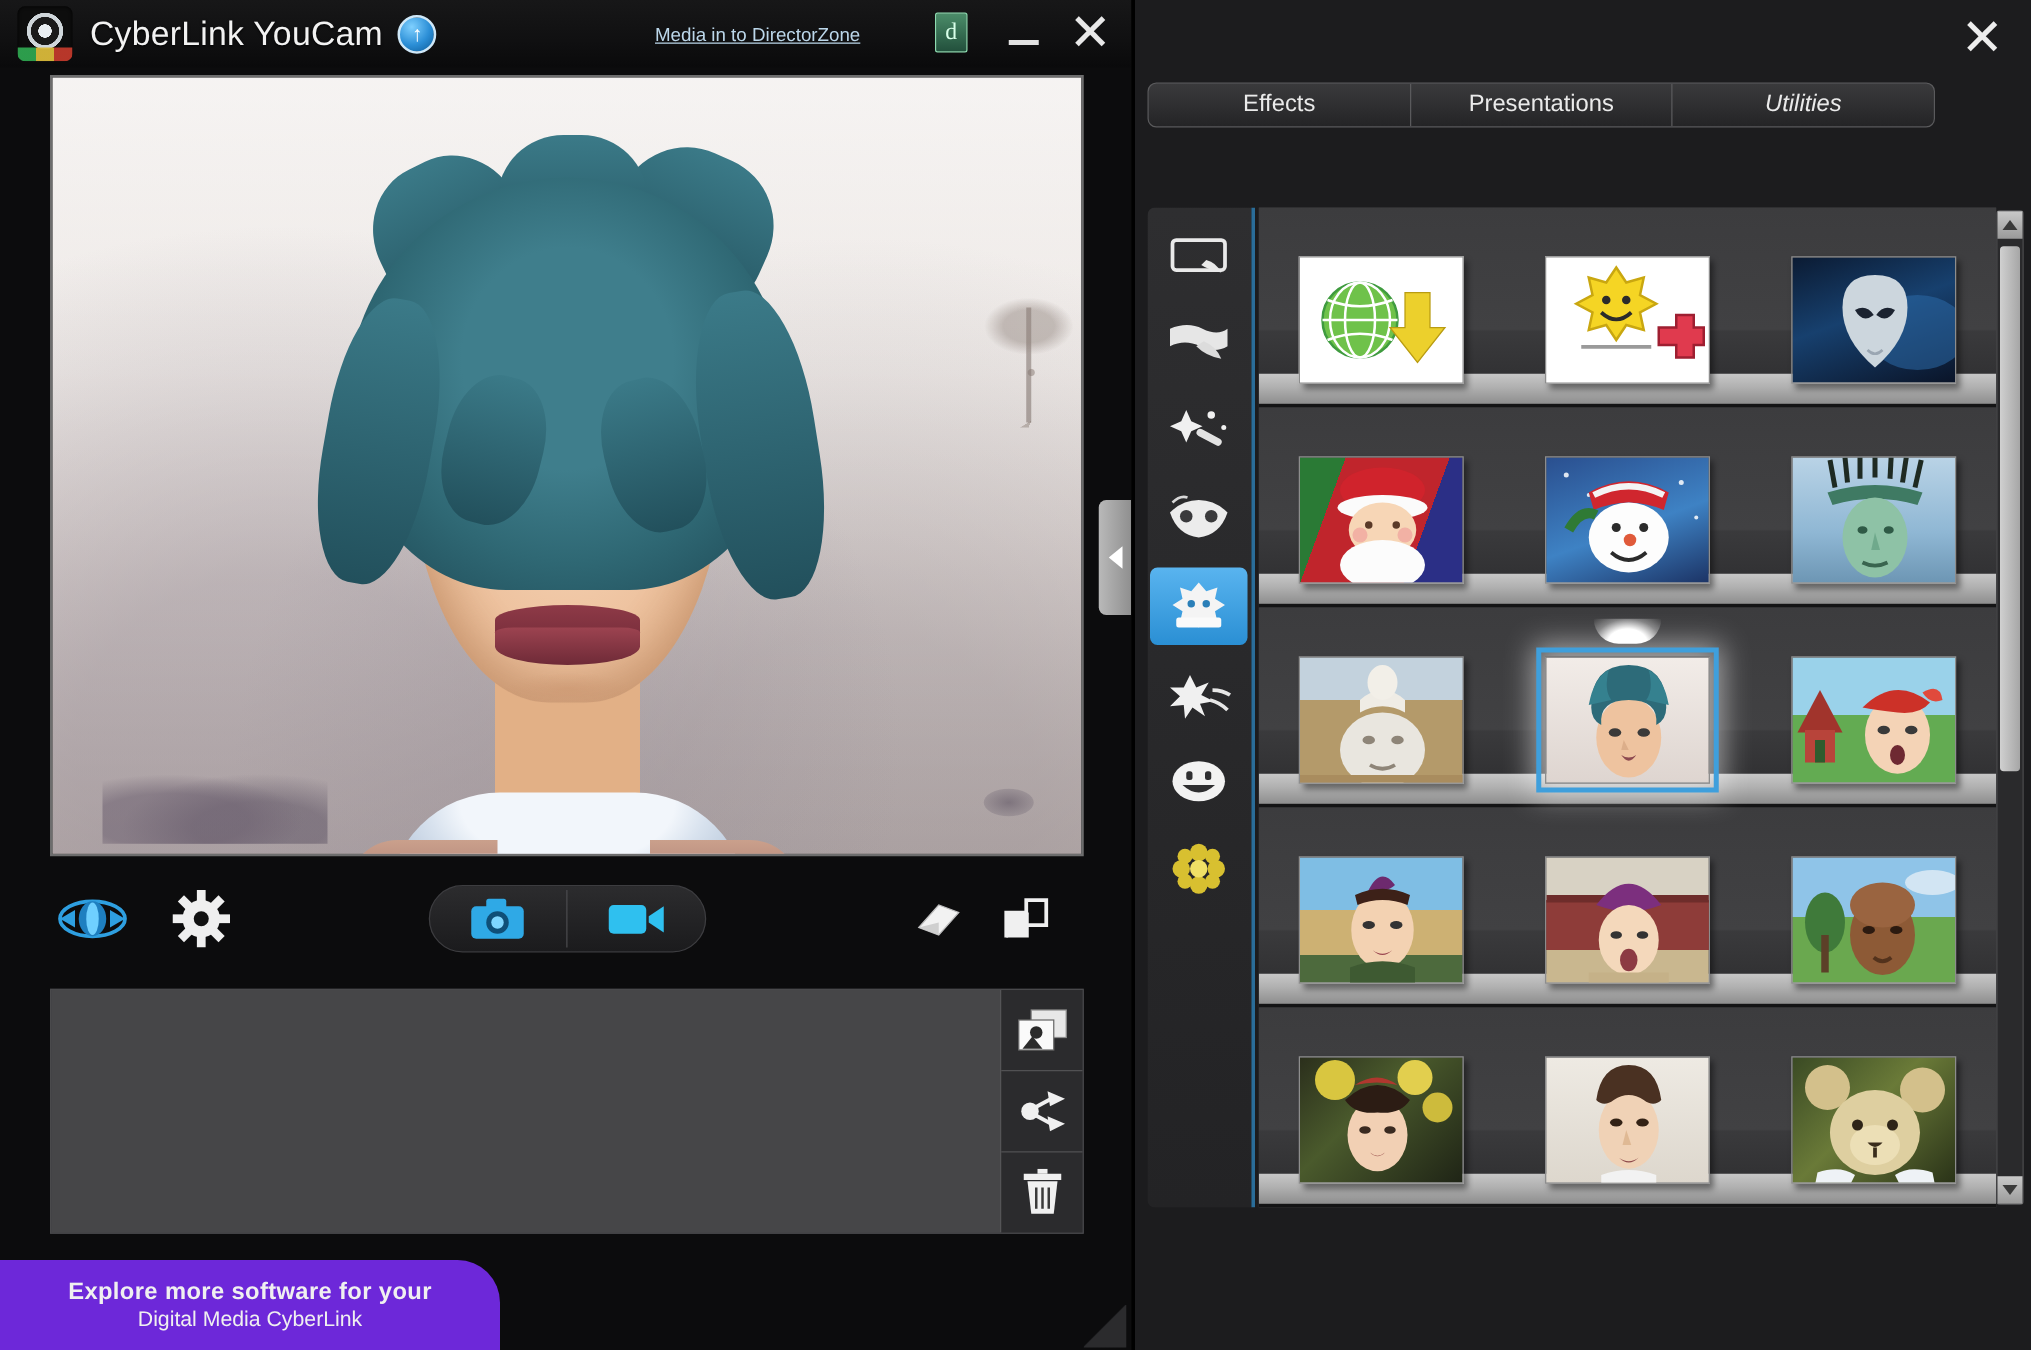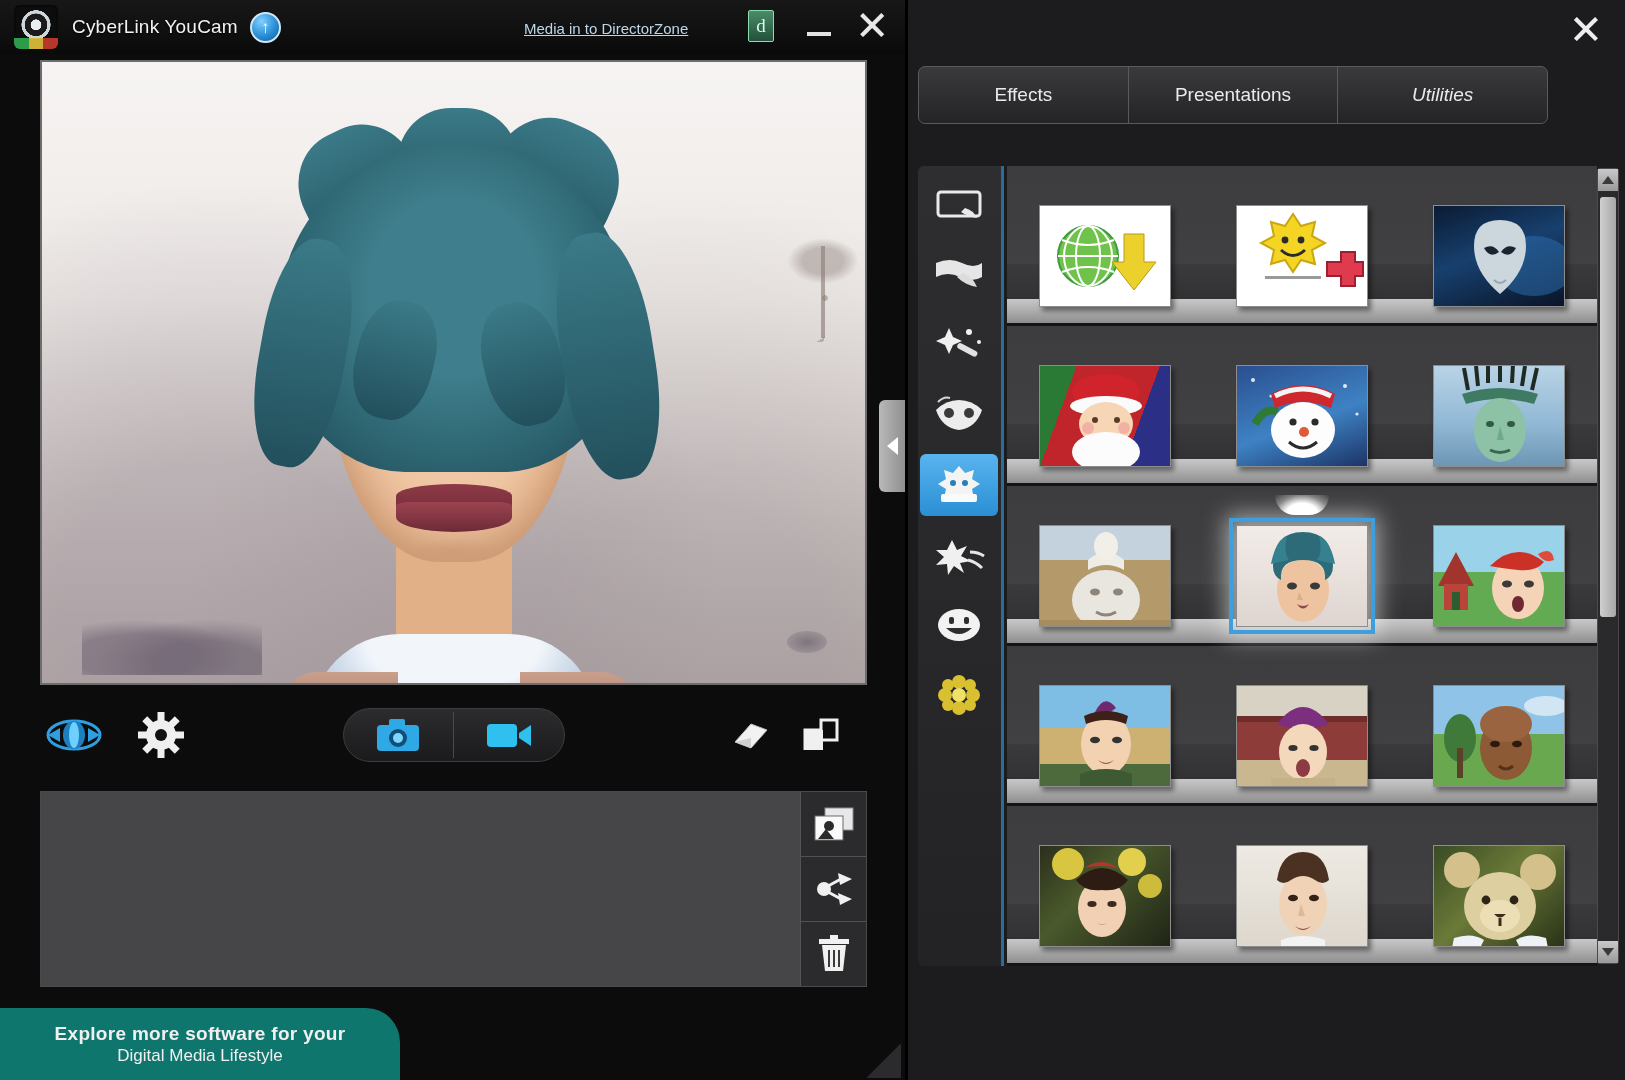--- a/index.html
+++ b/index.html
@@ -30,21 +30,21 @@
     background: radial-gradient(circle at 50% 45%, #e9eef2 0 16%, #1a1a1a 17% 34%, #cfd6da 35% 44%, #0d0d0d 45% 100%);
     position: relative; overflow: hidden;
     box-shadow: inset 0 0 3px #000;
   }
   #app-logo:after {
     content:''; position:absolute; left:0; right:0; bottom:0; height:11px;
     background: linear-gradient(90deg,#2ea44f 0 33%, #d9b93a 33% 66%, #c0392b 66% 100%);
     opacity:.95;
   }
   #app-title {
-    margin-left: 14px; color: #f2f2f2; font-size: 19px; letter-spacing: .2px;
+    margin-left: 14px; color: #f2f2f2; font-size: 27px; letter-spacing: .2px;
     text-shadow: 0 1px 2px #000;
     white-space: nowrap;
     text-align: right;
   }
   #upgrade-badge {
     margin-left: 12px; width: 31px; height: 31px; border-radius: 50%;
     background: radial-gradient(circle at 35% 28%, #7fd0ff 0%, #2b8ed6 55%, #0c5a97 100%);
     border: 2px solid #cfe8f8;
     display:flex; align-items:center; justify-content:center;
     color:#fff; font-size:17px; line-height:1;
@@ -185,21 +185,21 @@
     display:flex;
   }
   #gallery-empty { flex:1; background:#464648; }
   #gallery-tools { width:66px; background:#2b2b2d; border-left:1px solid #545456; display:flex; flex-direction:column; }
   .gtool { flex:1; display:flex; align-items:center; justify-content:center; border-bottom:1px solid #515153; }
   .gtool:last-child { border-bottom:none; }
 
   
   #promo {
     position:absolute; left:0; bottom:0; width:400px; height:72px;
-    background:#0f766e; border-radius:0 34px 0 0;
+    background:#6d28d9; border-radius:0 34px 0 0;
     display:flex; flex-direction:column; align-items:center; justify-content:center;
     color:#f0f0f0;
   }
   #promo .l1 { font-size:19px; font-weight:bold; letter-spacing:.3px; }
   #promo .l2 { font-size:17px; margin-top:1px; }
   #resize-grip { position:absolute; right:4px; bottom:2px; width:34px; height:34px;
      background: linear-gradient(135deg, transparent 48%, #2b2b2d 50%); }
 
   
   #collapse-handle {
@@ -214,21 +214,21 @@
   }
 
   
   #right-panel {
     position:relative; width:720px; height:1080px;
     background:#1c1c1e;
     border-left:3px solid #000;
   }
   #rp-close { position:absolute; right:22px; top:6px; color:#ededed; font-size:41px; font-weight:300; }
   #tabs {
-    position:absolute; left:10px; top:66px; width:630px; height:58px;
+    position:absolute; left:10px; top:66px; width:630px; height:36px;
     display:flex; border:1px solid #5a5a5c; border-radius:7px; overflow:hidden;
     background: linear-gradient(180deg,#3a3a3c,#242426);
   }
   .tab { flex:1; display:flex; align-items:center; justify-content:center;
      color:#eaeaea; font-size:19px; border-right:1px solid #5a5a5c; }
   .tab:last-child { border-right:none;font-style:italic; }
   #panel-heading { position:absolute; left:0; right:80px; top:126px; text-align:center;
      color:#f2f2f2; font-size:23px; }
   #cat-rail {
     position:absolute; left:10px; top:166px; width:86px; height:800px;
@@ -421,21 +421,21 @@
               <line x1="17" y1="15" x2="17" y2="32"></line>
               <line x1="22" y1="15" x2="22" y2="32"></line>
             </g>
           </svg>
         </div>
       </div>
     </div>
 
     <div id="promo">
       <div class="l1">Explore more software for your</div>
-      <div class="l2">Digital Media Lifestyle</div>
+      <div class="l2">Digital Media CyberLink</div>
     </div>
     <div id="resize-grip"></div>
 
     <div id="collapse-handle">
       <div class="tri"></div>
     </div>
   </div>
 
   <div id="right-panel">
     <div id="rp-close">✕</div>

